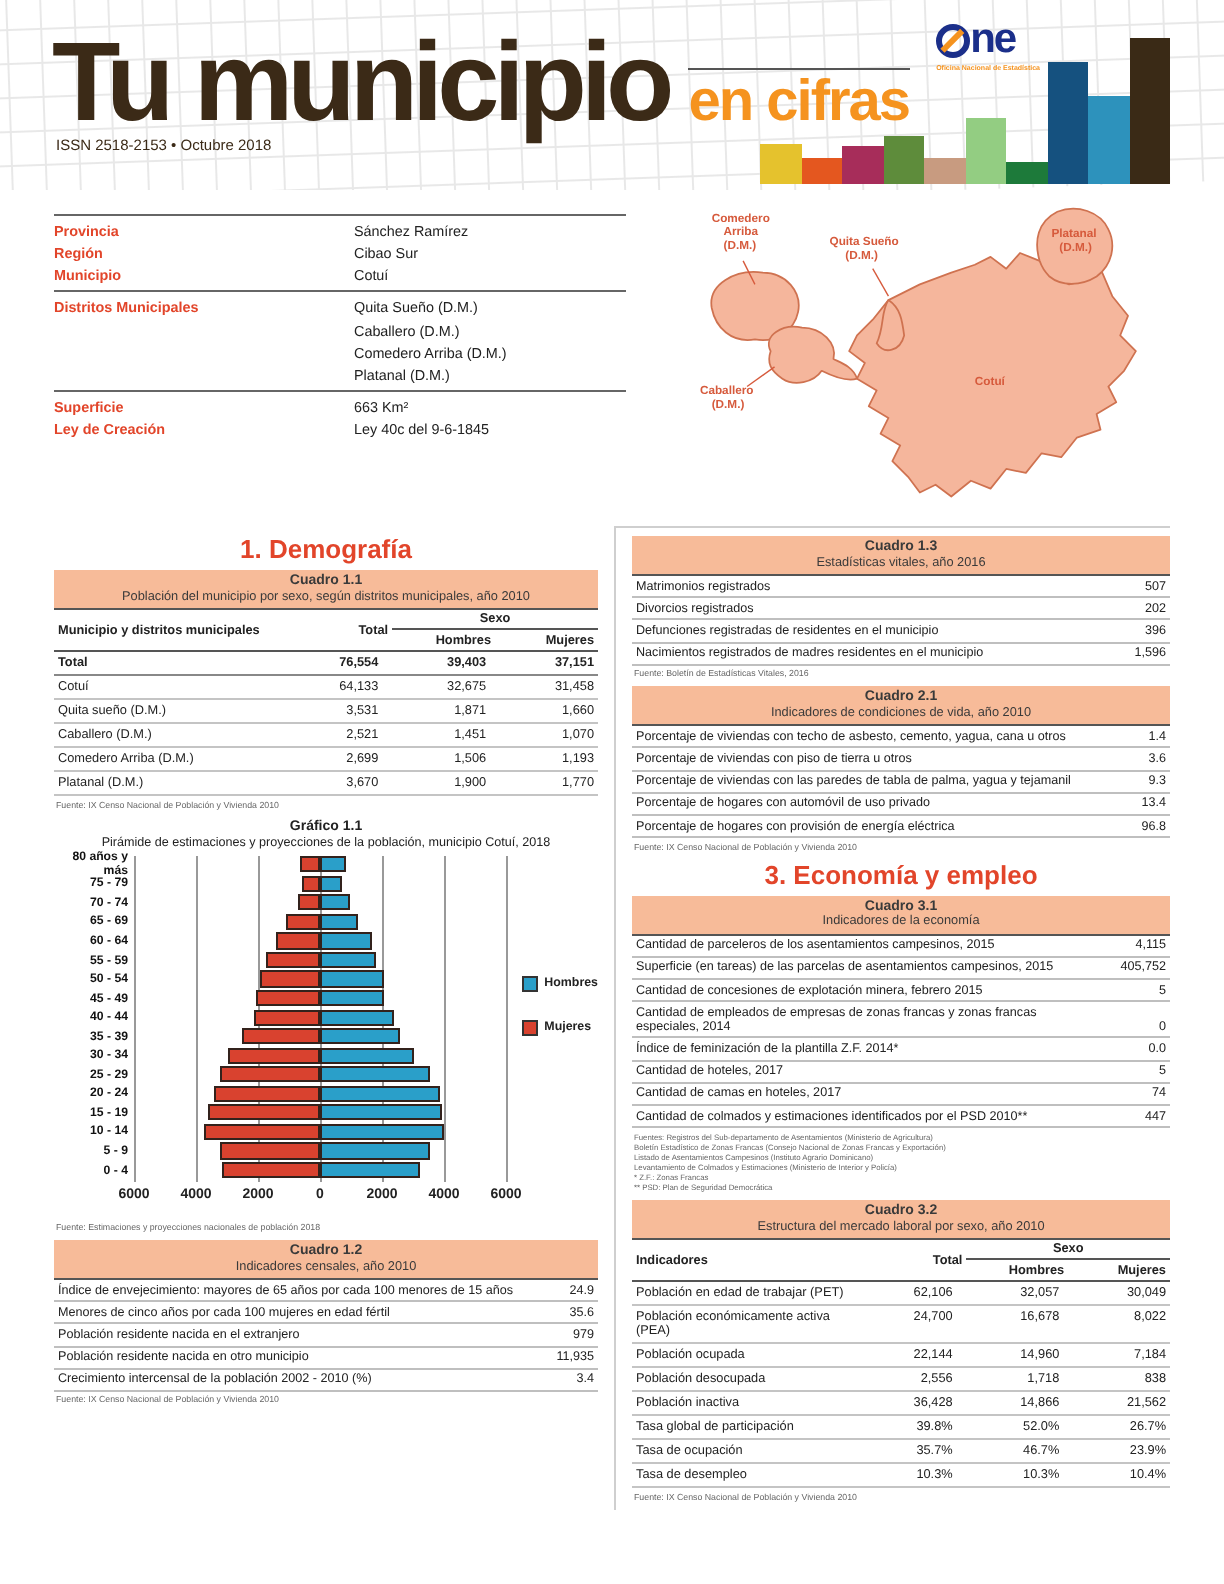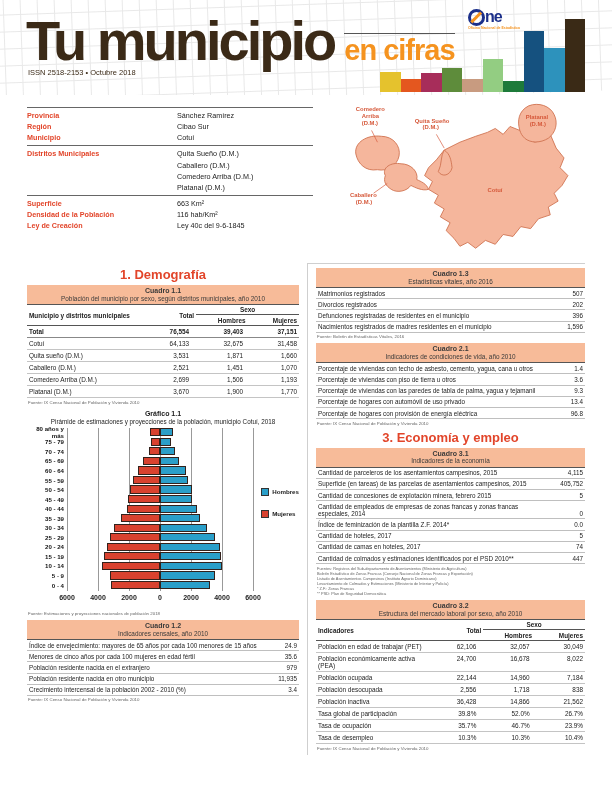--- a/index.html
+++ b/index.html
@@ -10,21 +10,21 @@
     background-image:linear-gradient(#e3e3e3 1px,transparent 1px),linear-gradient(90deg,#e3e3e3 1px,transparent 1px);
     background-size:17px 17px;transform:rotate(-2deg);opacity:.8;}
   .brand{position:absolute;left:26px;top:8px;display:flex;align-items:baseline;gap:10px;white-space:nowrap;}
   .brand .t1{font-size:56px;font-weight:900;letter-spacing:-3px;color:#3b2a17;}
   .brand .t2{font-size:29px;font-weight:900;letter-spacing:-1px;color:#f5931f;}
   .issn{position:absolute;left:28px;top:68px;font-size:7.5px;color:#3b2a17;}
   .one-logo{position:absolute;right:92px;top:8px;text-align:left;}
   .one-row{display:flex;align-items:center;}
   .one-o{width:11px;height:11px;border:3px solid #1b2f8a;border-radius:50%;position:relative;display:inline-block;}
   .one-o .one-slash{position:absolute;left:-2px;top:4px;width:14px;height:2.5px;background:#f5931f;transform:rotate(-45deg);}
-  .one-ne{font-size:16px;font-weight:900;color:#1b2f8a;letter-spacing:-1px;}
+  .one-ne{font-size:21px;font-weight:900;color:#1b2f8a;letter-spacing:-1px;}
   .one-tag{font-size:3.5px;color:#f5931f;font-weight:bold;margin-top:1px;max-width:58px;line-height:1.1;}
   .deco-bars{position:absolute;right:27px;bottom:3px;display:flex;align-items:flex-end;}
   .deco-bars div{width:20.5px;}
   
   .topinfo{display:flex;padding:4px 27px 0 27px;gap:14px;}
   .profile{width:300px;margin-top:6px;}
   .p-row{display:flex;font-size:7.2px;line-height:1.55;}
   .p-row .lbl{width:150px;font-weight:bold;color:#e2452a;}
   .p-row .val{color:#222;}
   .p-multi .vals div{line-height:1.55;}
@@ -137,24 +137,20 @@
         <div>Comedero Arriba (D.M.)</div>
         <div>Platanal (D.M.)</div>
       </span>
     </div>
     <div class="rule"></div>
     <div class="p-row">
       <span class="lbl">Superficie</span>
       <span class="val">663 Km²</span>
     </div>
     <div class="p-row">
-      <span class="lbl">Densidad de la Población</span>
-      <span class="val">116 hab/Km²</span>
-    </div>
-    <div class="p-row">
       <span class="lbl">Ley de Creación</span>
       <span class="val">Ley 40c del 9-6-1845</span>
     </div>
   </div>
 
   <div class="mapbox">
     <svg width="258" height="162" viewBox="0 0 260 165">
       <g fill="#f5b69c" stroke="#cf7250" stroke-width="0.9" stroke-linejoin="round">
         <path d="M118,52 L134,44 150,38 162,34 170,30 178,36 185,28 195,32 202,40 210,44 218,42 226,36 232,50 240,60 236,70 244,78 238,88 230,96 234,104 224,110 226,118 214,122 206,132 196,130 188,140 178,138 170,148 160,144 150,152 142,146 134,150 128,142 120,134 124,126 114,120 118,112 108,106 112,98 102,92 106,84 98,78 102,70 110,62 Z"></path>
         <path d="M195,32 C192,22 194,12 204,7 C214,3 226,7 230,16 C234,24 232,34 224,40 C216,45 206,45 200,40 C197,37 196,35 195,32 Z"></path>

